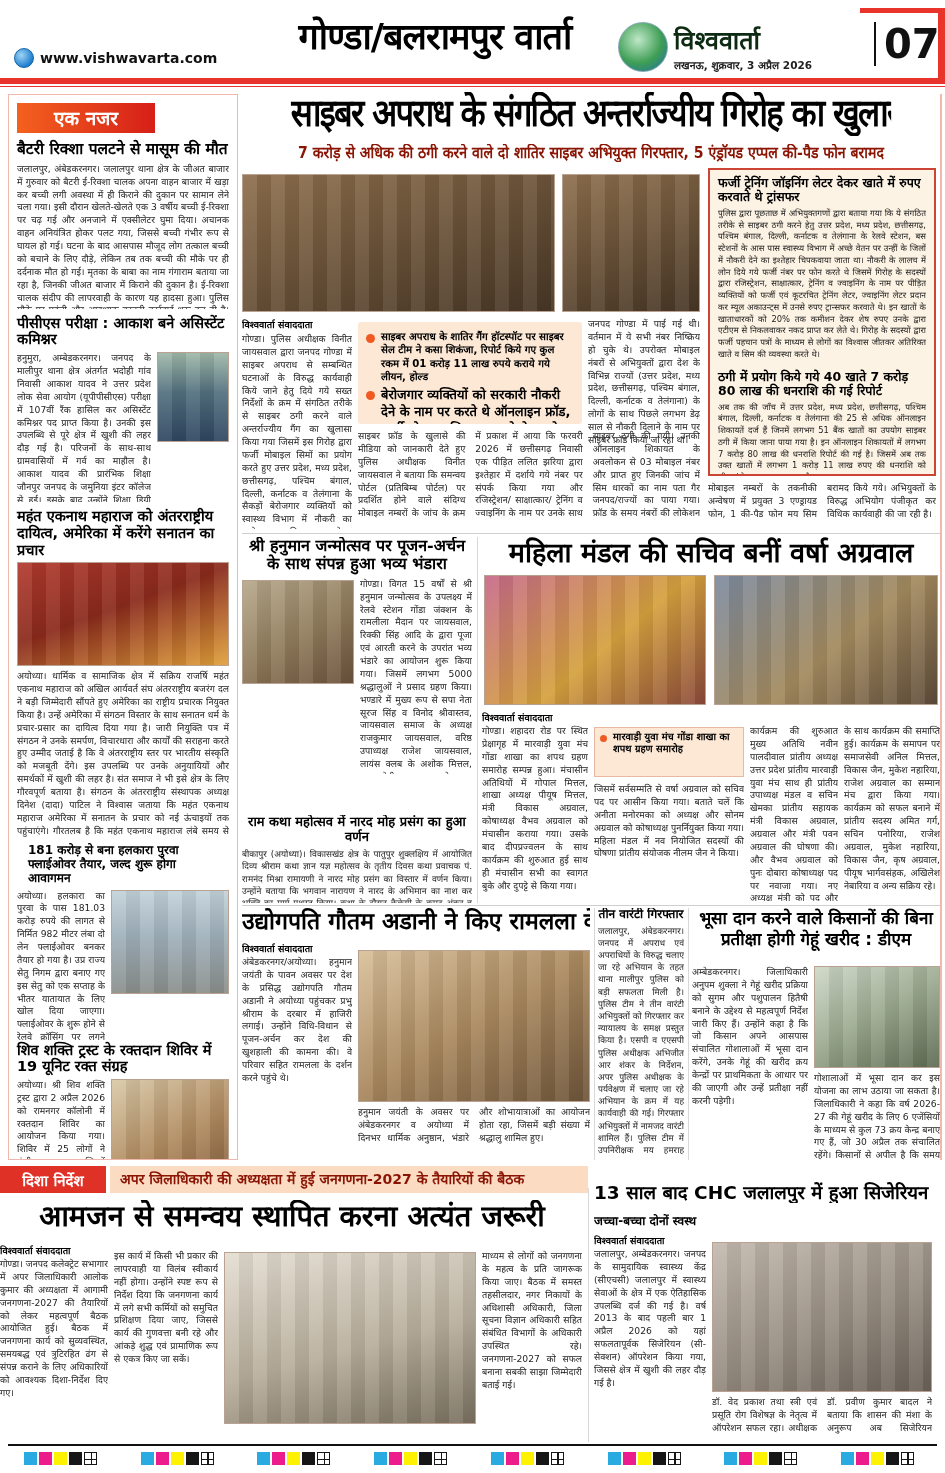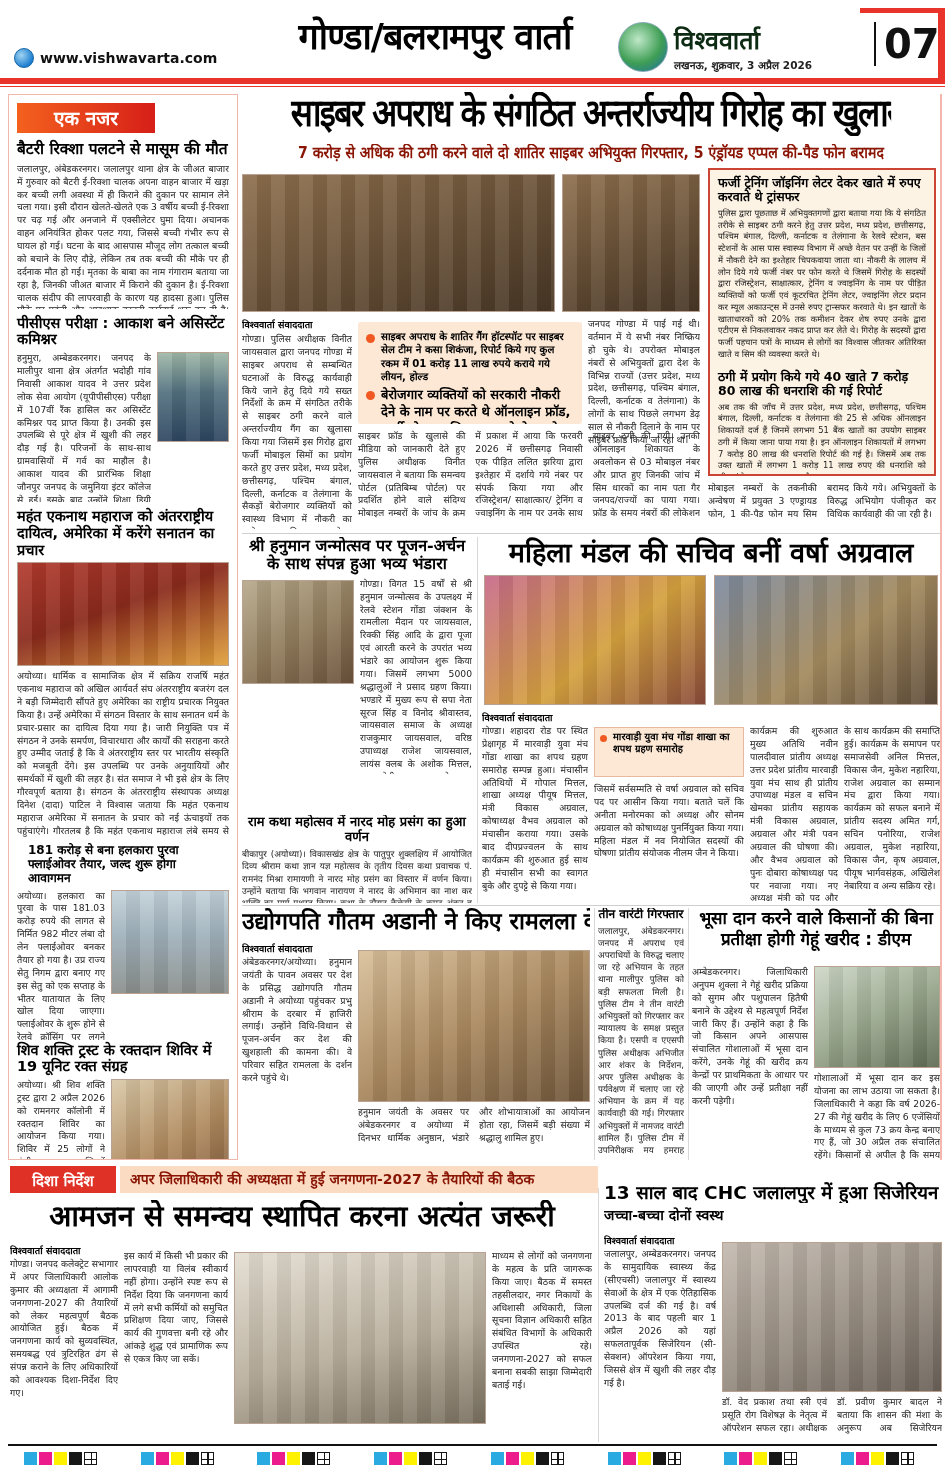--- a/index.html
+++ b/index.html
@@ -204,38 +204,38 @@
     <div class="abs vline" style="left:446px;top:0;height:252px;"></div>
 
     <div class="abs" style="left:450px;top:0;width:248px;height:252px;overflow:hidden;">
       <div class="t center" style="font-size:17px;line-height:1.25;margin-bottom:4px;">भूसा दान करने वाले किसानों की बिना प्रतीक्षा होगी गेहूं खरीद : डीएम</div>
       <div class="abs b" style="left:0;top:58px;width:116px;height:194px;">अम्बेडकरनगर। जिलाधिकारी अनुपम शुक्ला ने गेहूं खरीद प्रक्रिया को सुगम और पशुपालन हितैषी बनाने के उद्देश्य से महत्वपूर्ण निर्देश जारी किए हैं। उन्होंने कहा है कि जो किसान अपने आसपास संचालित गोशालाओं में भूसा दान करेंगे, उनके गेहूं की खरीद क्रय केन्द्रों पर प्राथमिकता के आधार पर की जाएगी और उन्हें प्रतीक्षा नहीं करनी पड़ेगी।</div>
       <div class="abs ph ph-dm" style="left:122px;top:58px;width:126px;height:102px;"></div>
       <div class="abs b" style="left:122px;top:164px;width:126px;height:88px;">गोशालाओं में भूसा दान कर इस योजना का लाभ उठाया जा सकता है। जिलाधिकारी ने कहा कि वर्ष 2026-27 की गेहूं खरीद के लिए 6 एजेंसियों के माध्यम से कुल 73 क्रय केन्द्र बनाए गए हैं, जो 30 अप्रैल तक संचालित रहेंगे। किसानों से अपील है कि समय से पंजीकरण कराकर खरीद केन्द्रों पर पहुंचें।</div>
     </div>
   </div>
 
-  <div class="abs" style="left:10px;top:1164px;width:932px;height:278px;overflow:hidden;text-decoration:underline;">
+  <div class="abs" style="left:0;top:1164px;width:932px;height:278px;overflow:hidden;text-decoration:underline;">
     <div class="abs kicker-label" style="left:0;top:2px;width:106px;height:27px;">दिशा निर्देश</div>
     <div class="abs t nowrap maroon" style="left:110px;top:2px;width:478px;height:27px;line-height:27px;background:#fbdbc2;padding:0 10px;box-sizing:border-box;font-size:14px;">अपर जिलाधिकारी की अध्यक्षता में हुई जनगणना-2027 के तैयारियों की बैठक</div>
 
     <div class="abs" style="left:0;top:36px;width:584px;height:242px;overflow:hidden;">
       <div class="t center nowrap" style="font-size:29px;font-weight:900;">आमजन से समन्वय स्थापित करना अत्यंत जरूरी</div>
       <div class="abs byline" style="left:0;top:44px;">विश्ववार्ता संवाददाता</div>
       <div class="abs b" style="left:0;top:58px;width:108px;height:184px;">गोण्डा। जनपद कलेक्ट्रेट सभागार में अपर जिलाधिकारी आलोक कुमार की अध्यक्षता में आगामी जनगणना-2027 की तैयारियों को लेकर महत्वपूर्ण बैठक आयोजित हुई। बैठक में जनगणना कार्य को सुव्यवस्थित, समयबद्ध एवं त्रुटिरहित ढंग से संपन्न कराने के लिए अधिकारियों को आवश्यक दिशा-निर्देश दिए गए।</div>
       <div class="abs b" style="left:114px;top:50px;width:104px;height:192px;">इस कार्य में किसी भी प्रकार की लापरवाही या विलंब स्वीकार्य नहीं होगा। उन्होंने स्पष्ट रूप से निर्देश दिया कि जनगणना कार्य में लगे सभी कर्मियों को समुचित प्रशिक्षण दिया जाए, जिससे कार्य की गुणवत्ता बनी रहे और आंकड़े शुद्ध एवं प्रामाणिक रूप से एकत्र किए जा सकें।</div>
       <div class="abs ph ph-meeting" style="left:224px;top:52px;width:252px;height:172px;"></div>
       <div class="abs b" style="left:482px;top:50px;width:100px;height:192px;">माध्यम से लोगों को जनगणना के महत्व के प्रति जागरूक किया जाए। बैठक में समस्त तहसीलदार, नगर निकायों के अधिशासी अधिकारी, जिला सूचना विज्ञान अधिकारी सहित संबंधित विभागों के अधिकारी उपस्थित रहे। जनगणना-2027 को सफल बनाना सबकी साझा जिम्मेदारी बताई गई।</div>
     </div>
 
     <div class="abs vline" style="left:588px;top:24px;height:254px;"></div>
 
     <div class="abs" style="left:594px;top:18px;width:338px;height:260px;overflow:hidden;">
       <div class="t nowrap" style="font-size:18.5px;font-weight:900;">13 साल बाद CHC जलालपुर में हुआ सिजेरियन ऑपरेशन</div>
-      <div class="t" style="font-size:14px;margin-top:4px;">जच्चा-बच्चा दोनों स्वस्थ</div>
+      <div class="t" style="font-size:12px;margin-top:12px;">जच्चा-बच्चा दोनों स्वस्थ</div>
       <div class="abs byline" style="left:0;top:52px;">विश्ववार्ता संवाददाता</div>
       <div class="abs b" style="left:0;top:66px;width:112px;height:194px;">जलालपुर, अम्बेडकरनगर। जनपद के सामुदायिक स्वास्थ्य केंद्र (सीएचसी) जलालपुर में स्वास्थ्य सेवाओं के क्षेत्र में एक ऐतिहासिक उपलब्धि दर्ज की गई है। वर्ष 2013 के बाद पहली बार 1 अप्रैल 2026 को यहां सफलतापूर्वक सिजेरियन (सी-सेक्शन) ऑपरेशन किया गया, जिससे क्षेत्र में खुशी की लहर दौड़ गई है।</div>
       <div class="abs ph ph-hospital" style="left:118px;top:60px;width:220px;height:150px;"></div>
       <div class="abs b" style="left:118px;top:214px;width:220px;height:46px;column-count:2;column-gap:10px;">डॉ. वेद प्रकाश तथा स्त्री एवं प्रसूति रोग विशेषज्ञ के नेतृत्व में ऑपरेशन सफल रहा। अधीक्षक डॉ. प्रवीण कुमार बादल ने बताया कि शासन की मंशा के अनुरूप अब सिजेरियन जलालपुर में ही होंगे, दूर जाने की जरूरत नहीं पड़ेगी। जच्चा-बच्चा दोनों पूर्ण रूप से स्वस्थ हैं।</div>
     </div>
   </div>
 
   <div class="abs redge" style="left:940px;top:94px;width:2px;height:1066px;"></div>
 
   <div class="abs" style="left:8px;top:1444px;width:929px;height:2px;background:#111;"></div>

